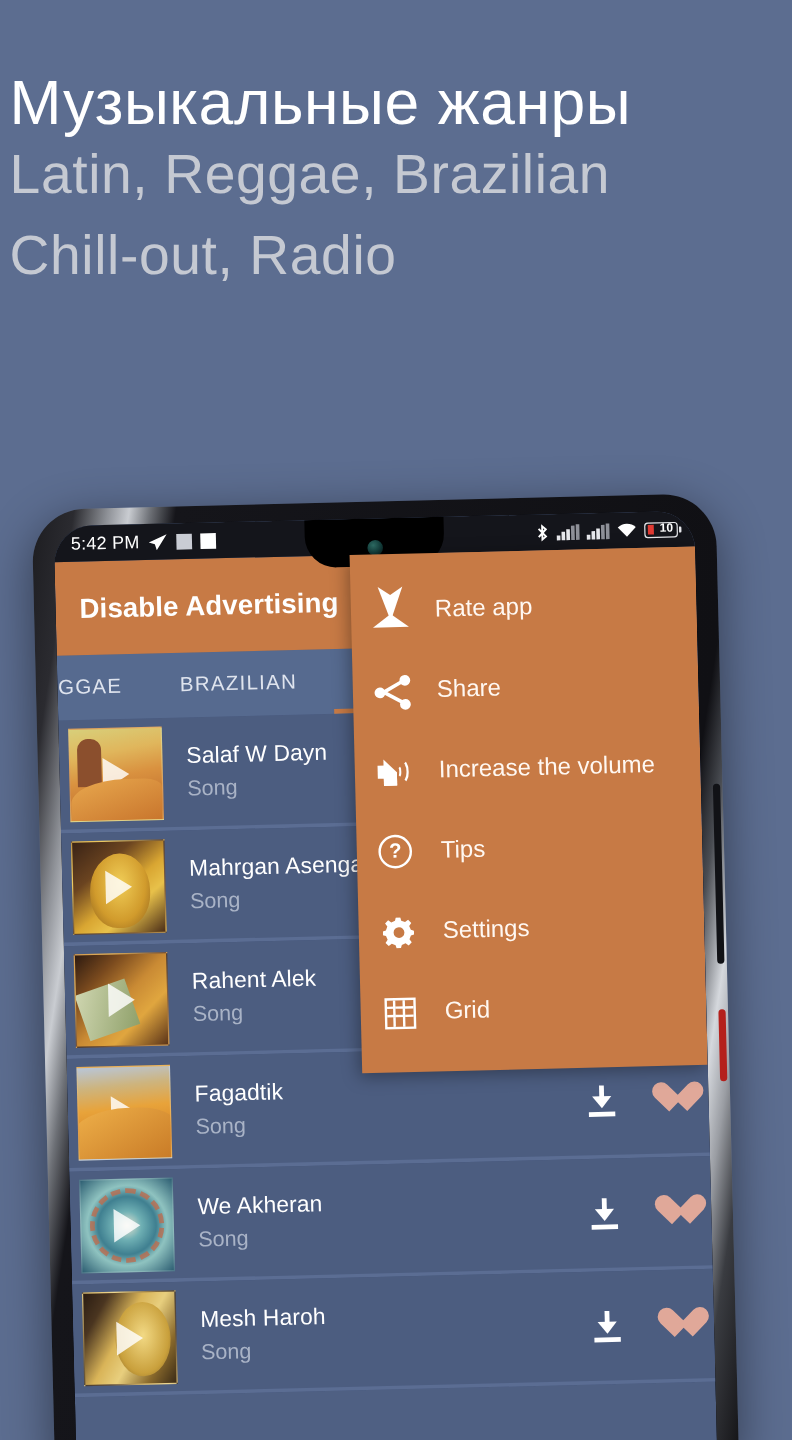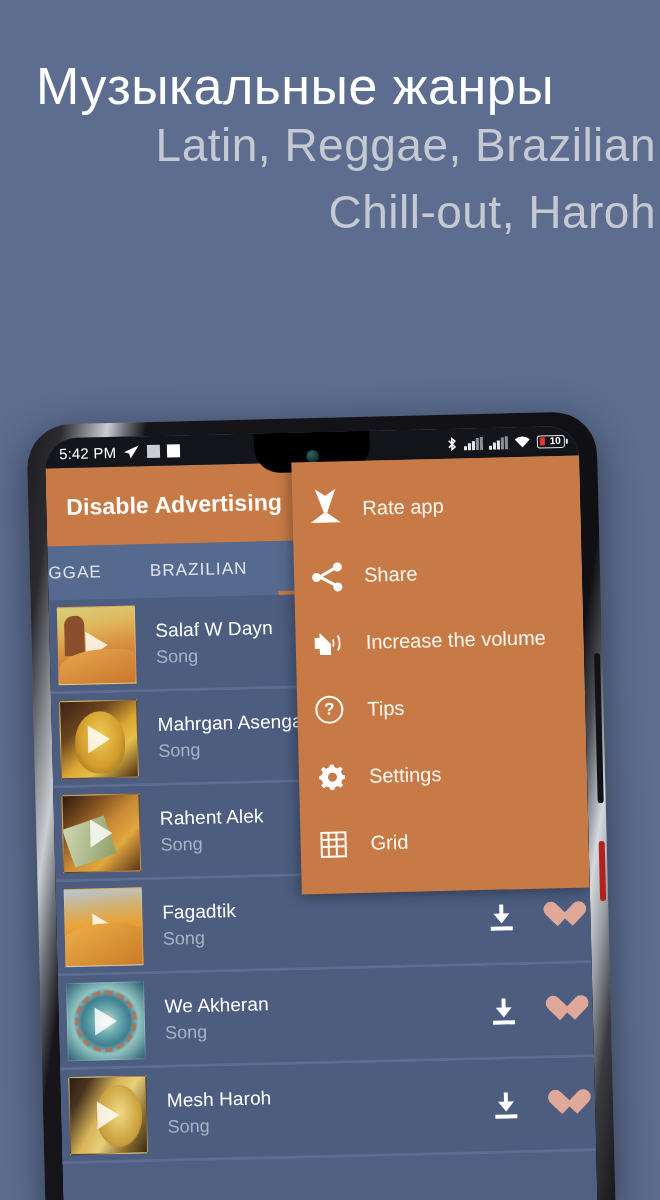--- a/index.html
+++ b/index.html
@@ -3,28 +3,28 @@
 <meta charset="utf-8">
 <style>
   * { margin:0; padding:0; box-sizing:border-box; }
   body {
     width:660px; height:1200px; overflow:hidden;
     background:#5c6d90;
     font-family:"Liberation Sans", sans-serif;
     position:relative;
   }
   
-  .promo { position:absolute; left:36px; top:60px; width:620px; }
+  .promo { position:absolute; left:8px; top:60px; width:620px; }
   .promo-title {
     font-size:52px; color:#ffffff; font-weight:400;
     letter-spacing:0.5px; line-height:1.0;
   }
   .promo-sub {
     font-size:46px; color:#c5c9d2; font-weight:400;
-    line-height:1.45; letter-spacing:0.5px;text-align:right;
+    line-height:1.45; letter-spacing:0.5px;
   }
   
   .phone-wrap {
     position:absolute; left:18px; top:418px;
     width:600px; height:800px;
     transform: rotate(-1.4deg);
   }
   .phone-body {
     position:absolute; left:18px; top:0; width:570px; height:800px;
     border-radius:44px 44px 0 0;
@@ -212,21 +212,21 @@
   .icon-grid u { border-right:2.2px solid #fff; border-bottom:2.2px solid #fff; }
   .icon-grid u:nth-child(3n){ border-right:none; }
   .icon-grid u:nth-child(n+7){ border-bottom:none; }
 </style>
 </head>
 <body>
 
 <div class="promo">
   <div class="promo-title">Музыкальные жанры</div>
   <div class="promo-sub">Latin, Reggae, Brazilian</div>
-  <div class="promo-sub">Chill-out, Haroh</div>
+  <div class="promo-sub">Chill-out, Radio</div>
 </div>
 
 <div class="phone-wrap">
   <div class="phone-body">
     <div class="btn-volume"></div>
     <div class="btn-power"></div>
 
     <div class="phone-inner">
       <div class="screen">
 

